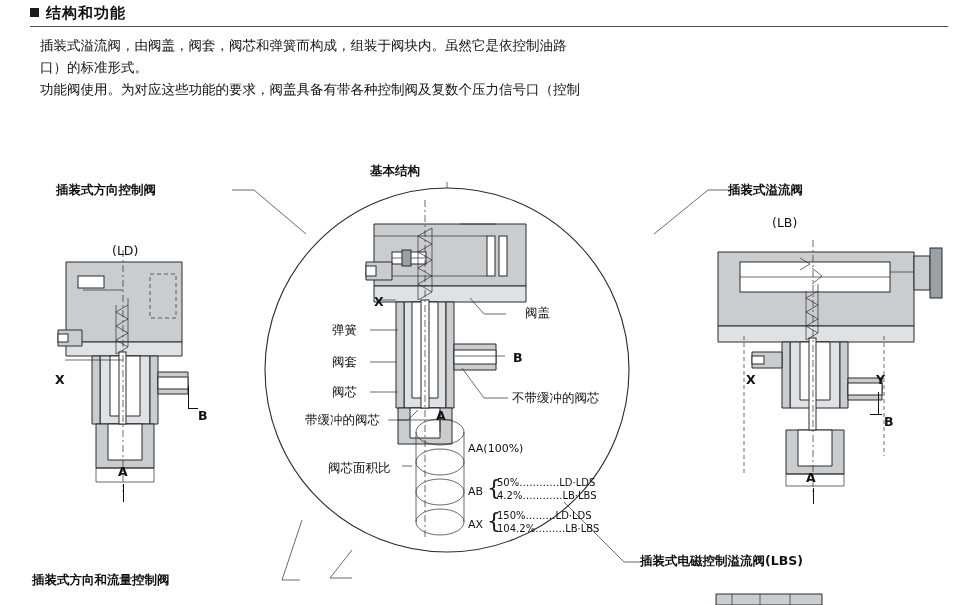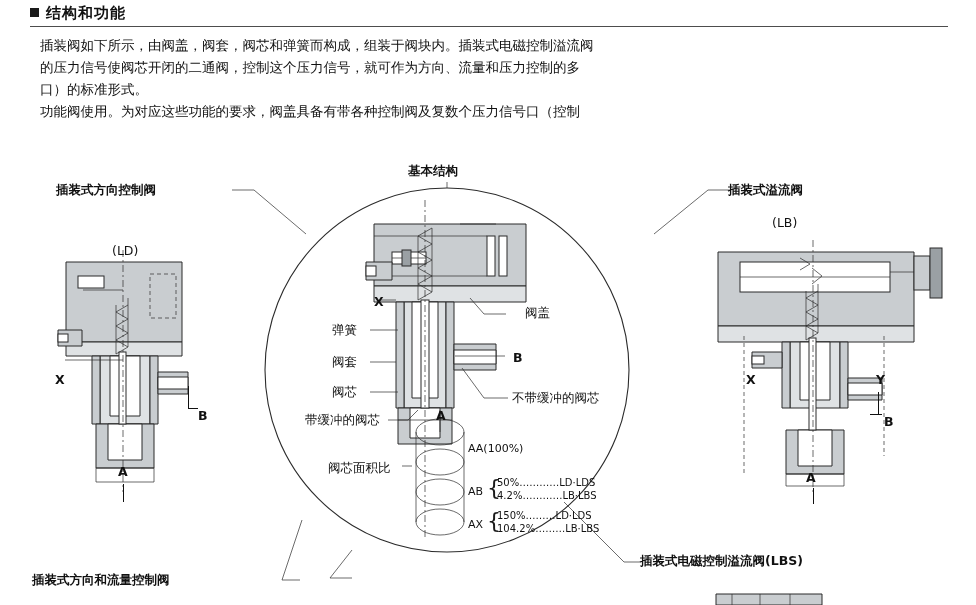--- a/index.html
+++ b/index.html
@@ -59,22 +59,21 @@
 <body>
 
 <div class="page">
 
   <div class="section-title">
     <span class="sq"></span><span>结构和功能</span>
   </div>
   <div class="rule"></div>
 
   <div class="para">
-    <p>插装阀如下所示，由阀盖，阀套，阀芯和弹簧而构成，组装于阀块内。插装式电磁控制溢流阀</p>
-    <p>的压力信号使阀芯开闭的二通阀，控制这个压力信号，就可作为方向、流量和压力控制的多</p>
+    <p>插装式溢流阀，由阀盖，阀套，阀芯和弹簧而构成，组装于阀块内。虽然它是依控制油路</p>
     <p>口）的标准形式。</p>
     <p>功能阀使用。为对应这些功能的要求，阀盖具备有带各种控制阀及复数个压力信号口（控制</p>
   </div>
 
   <svg class="overlay" viewBox="0 0 976 605">
 
     <circle class="circle-main" cx="447" cy="370" r="182"></circle>
 
     <g>
 
@@ -203,21 +202,21 @@
       <path d="M352 578 h-22 l22 -28"></path>
       <path d="M640 562 h-16 l-60 -60"></path>
       <path d="M447 188 v-6"></path>
       <path d="M380 300 h16"></path>
       <path d="M505 356 h-50"></path>
       <path d="M123 290 h-40"></path>
       <path d="M123 360 h-58"></path>
     </g>
   </svg>
 
-  <div class="lbl b" style="left:408px;top:163px;">基本结构</div>
+  <div class="lbl b" style="left:370px;top:163px;">基本结构</div>
 
   <div class="lbl b" style="left:56px;top:182px;">插装式方向控制阀</div>
   <div class="lbl" style="left:112px;top:243px;">(LD)</div>
 
   <div class="lbl b" style="left:728px;top:182px;">插装式溢流阀</div>
   <div class="lbl" style="left:772px;top:215px;">(LB)</div>
 
   <div class="lbl b" style="left:32px;top:572px;">插装式方向和流量控制阀</div>
   <div class="lbl b" style="left:640px;top:553px;">插装式电磁控制溢流阀(LBS)</div>
 

